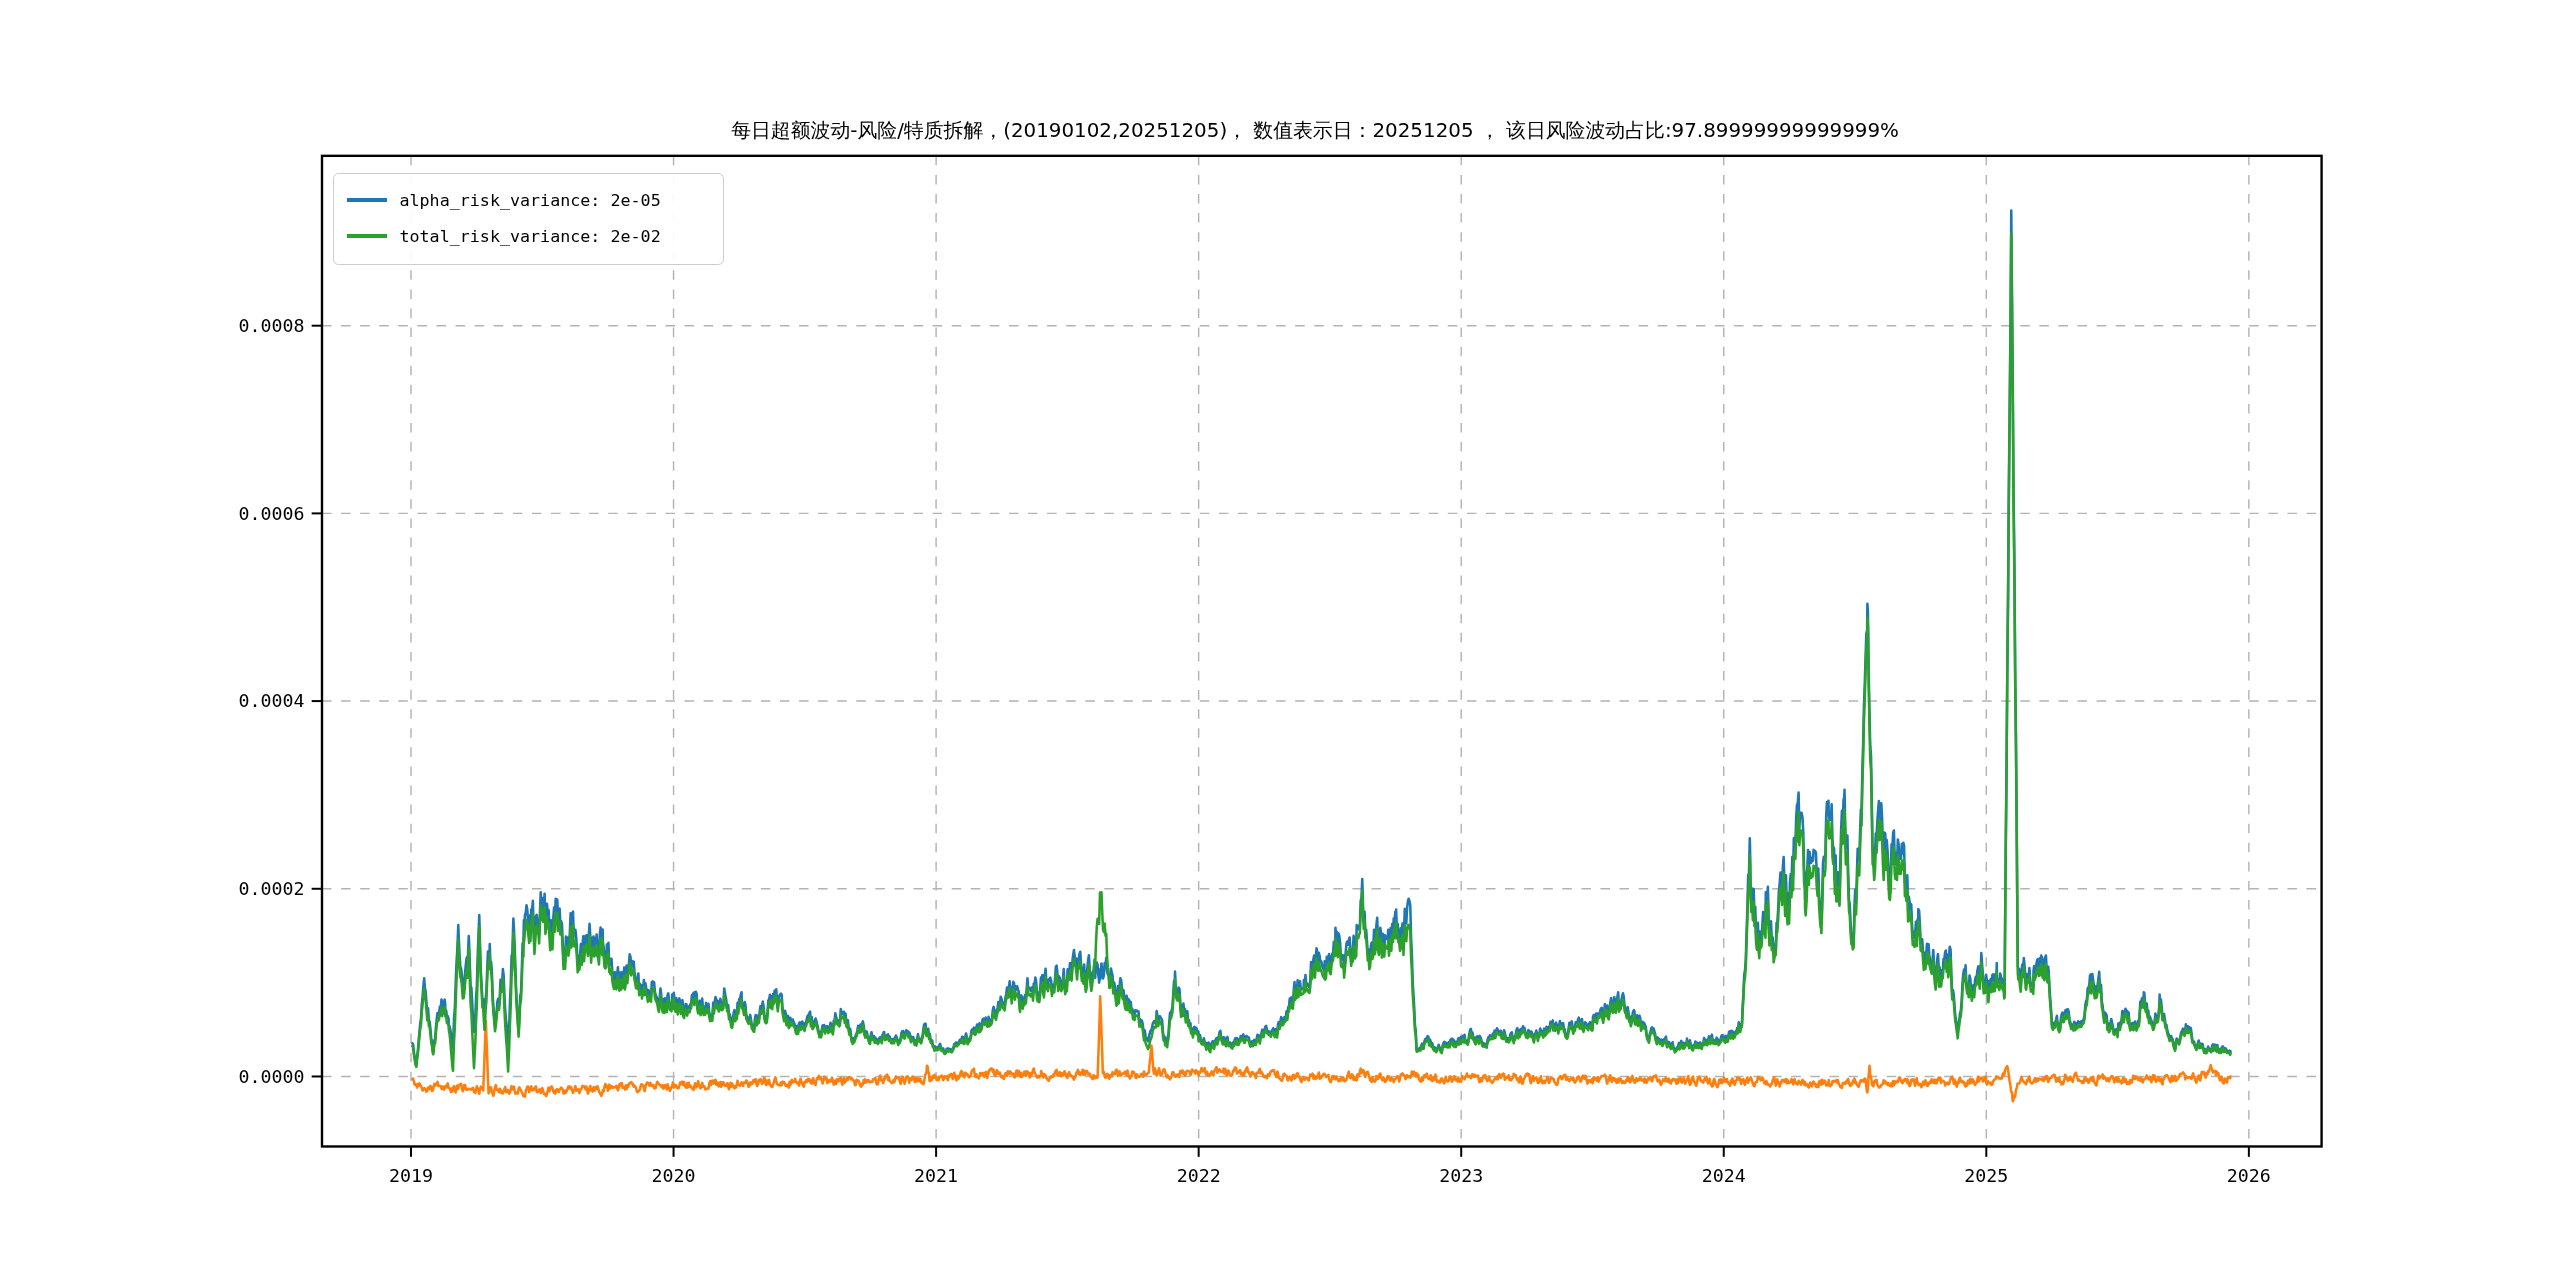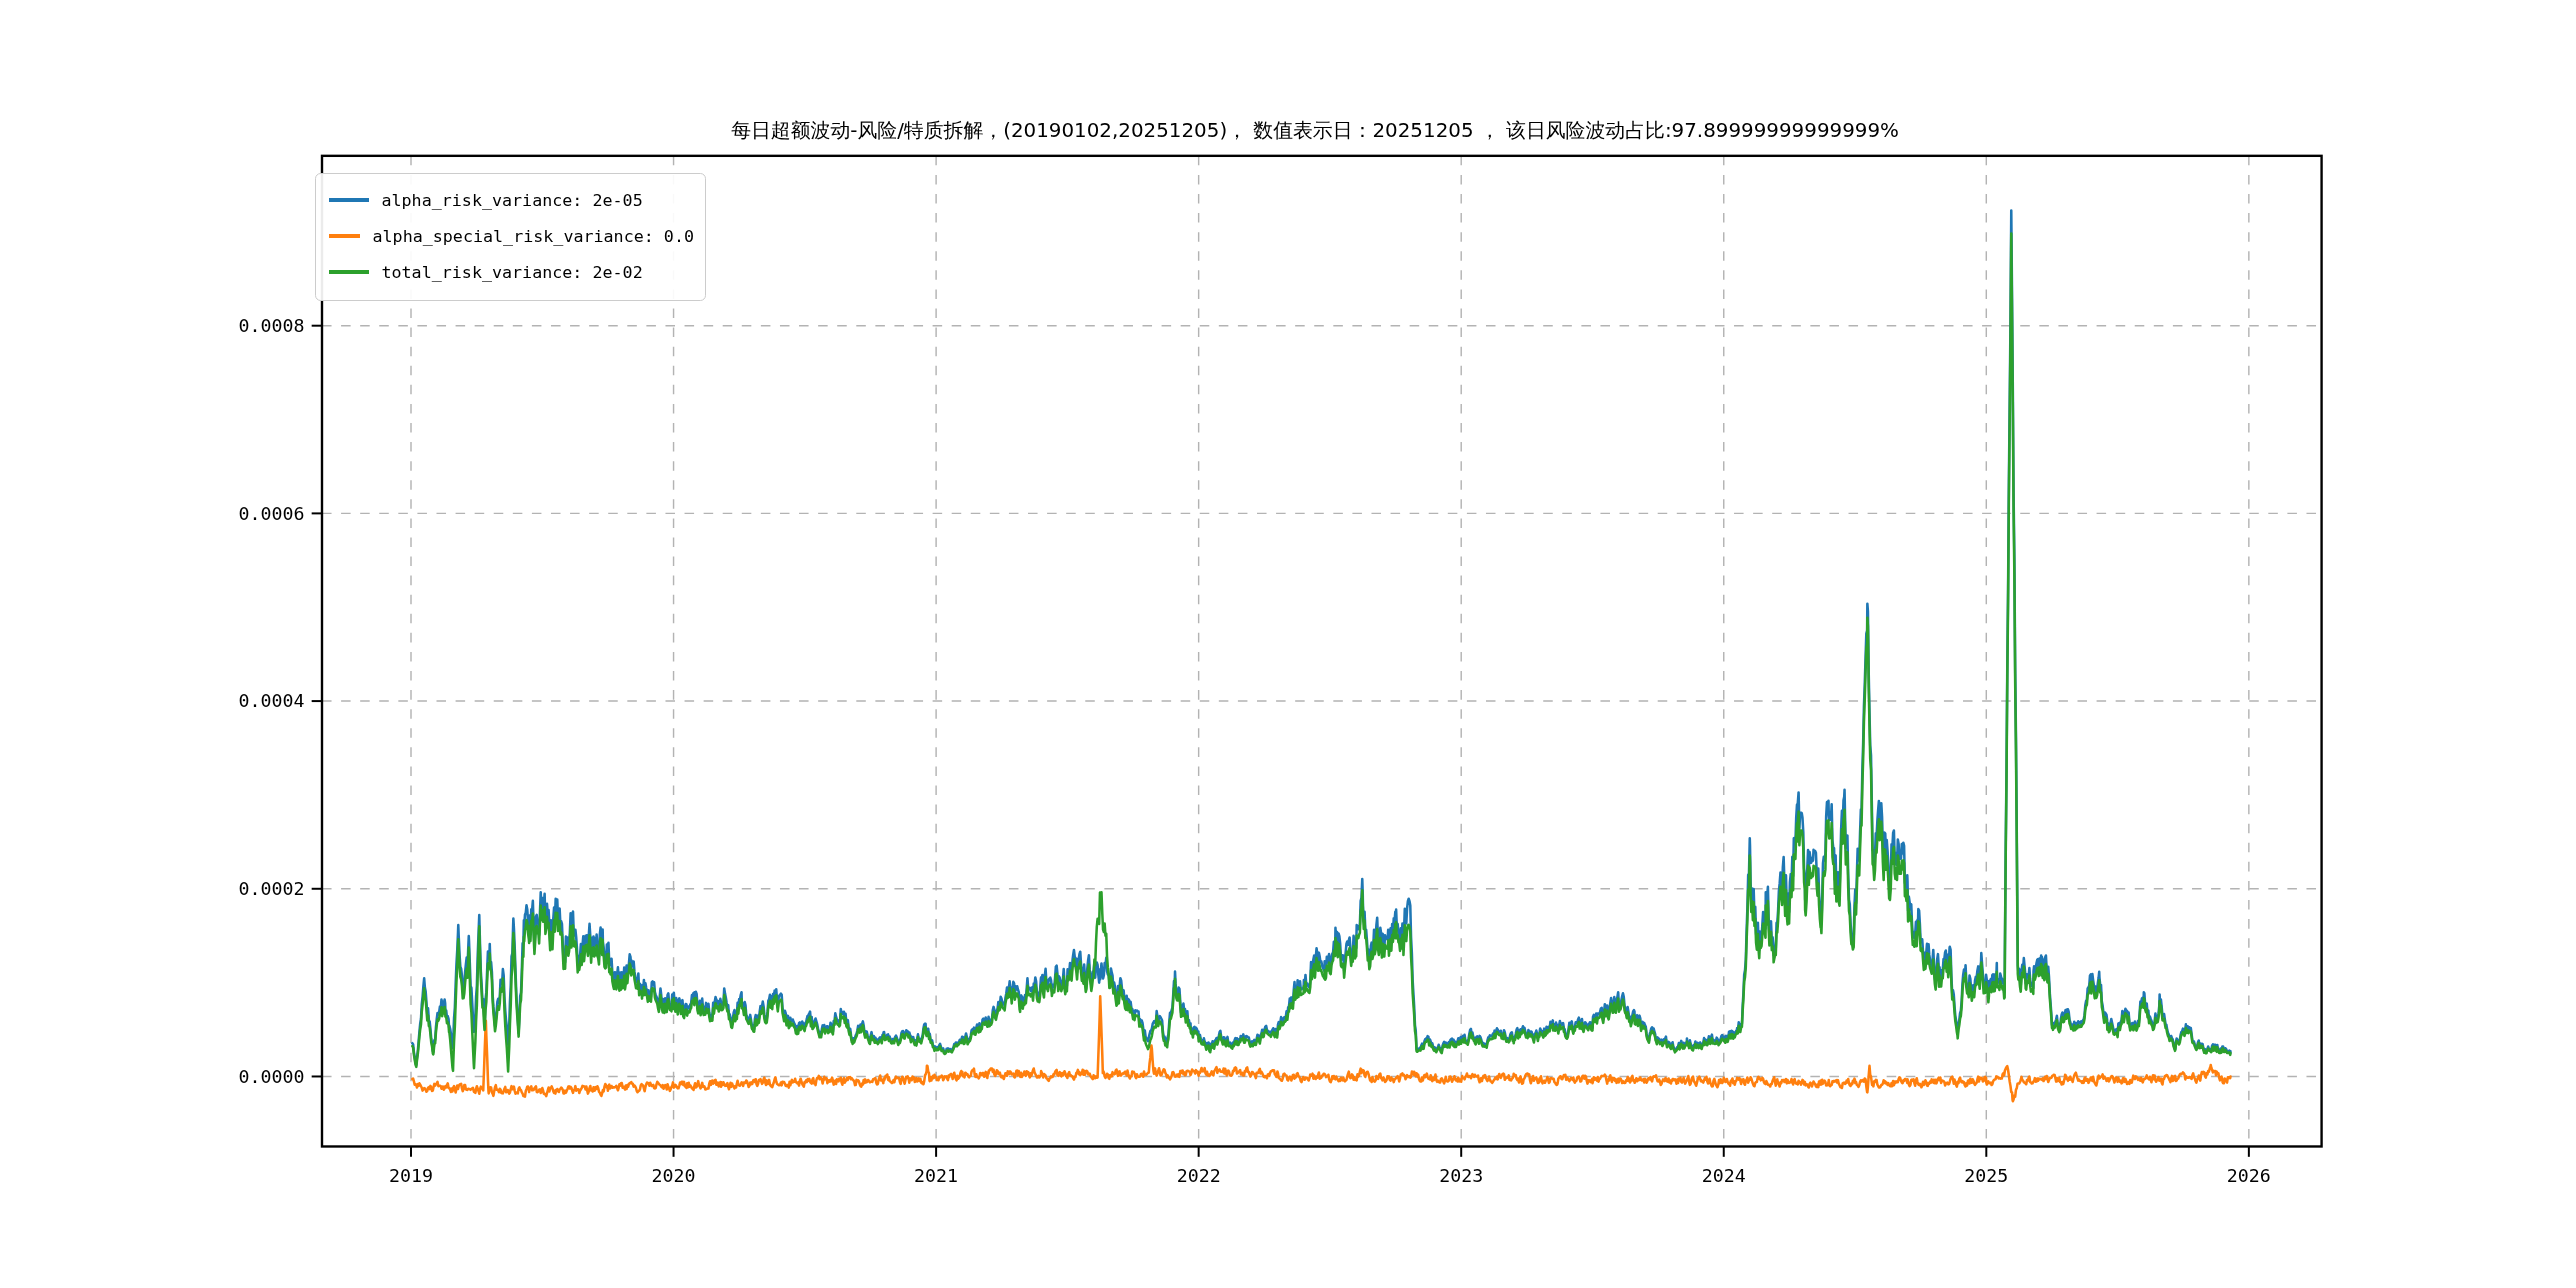--- a/index.html
+++ b/index.html
@@ -1,21 +1,21 @@
 <!DOCTYPE html>
 <html style="font-size:12.7px"><head>
 <meta charset="utf-8">
 <style>
   html,body{margin:0;padding:0;background:#ffffff;}
   #figure{position:relative;width:2576px;height:1288px;background:#ffffff;overflow:hidden;
           font-family:"DejaVu Sans",sans-serif;}
   #plot-svg{position:absolute;left:0;top:0;}
   .tick-label{font-family:"DejaVu Sans Mono","Liberation Mono",monospace;font-size:23px;fill:#000000;}
   .title-text{font-family:"DejaVu Sans","Liberation Sans",sans-serif;font-size:25px;fill:#000000;}
-  #legend{position:absolute;left:315px;top:173px;width:391px;box-sizing:border-box;
+  #legend{position:absolute;left:333px;top:173px;width:391px;box-sizing:border-box;
           background:rgba(255,255,255,0.92);border:1.6px solid #cccccc;border-radius:5.6px;
           padding:8px 11px 9.5px 6.4px;}
   .legend-row{display:flex;align-items:center;height:36px;}
   .legend-swatch{display:inline-block;width:40px;height:0;border-top:4px solid #000;margin:0 12.7px 0 6.4px;}
   .legend-label{font-family:"DejaVu Sans Mono","Liberation Mono",monospace;font-size:16.7px;color:#000000;white-space:nowrap;}
 </style>
 </head>
 <body>
 
 <div id="figure">
@@ -73,22 +73,18 @@
         <text x="2828.5274422268762" y="1487" text-anchor="middle" class="tick-label">2026</text>
       </g>
   </svg>
 
   <div id="legend">
     <div class="legend-row">
       <span class="legend-swatch" id="sw0" style="border-top-color: rgb(31, 119, 180);"></span>
       <span class="legend-label">alpha_risk_variance: 2e-05</span>
     </div>
     <div class="legend-row">
-      <span class="legend-swatch" id="sw1" style="border-top-color: rgb(255, 127, 14);"></span>
-      <span class="legend-label">alpha_special_risk_variance: 0.0</span>
-    </div>
-    <div class="legend-row">
       <span class="legend-swatch" id="sw2" style="border-top-color: rgb(44, 160, 44);"></span>
       <span class="legend-label">total_risk_variance: 2e-02</span>
     </div>
   </div>
 </div>
 
 
 </body></html>

